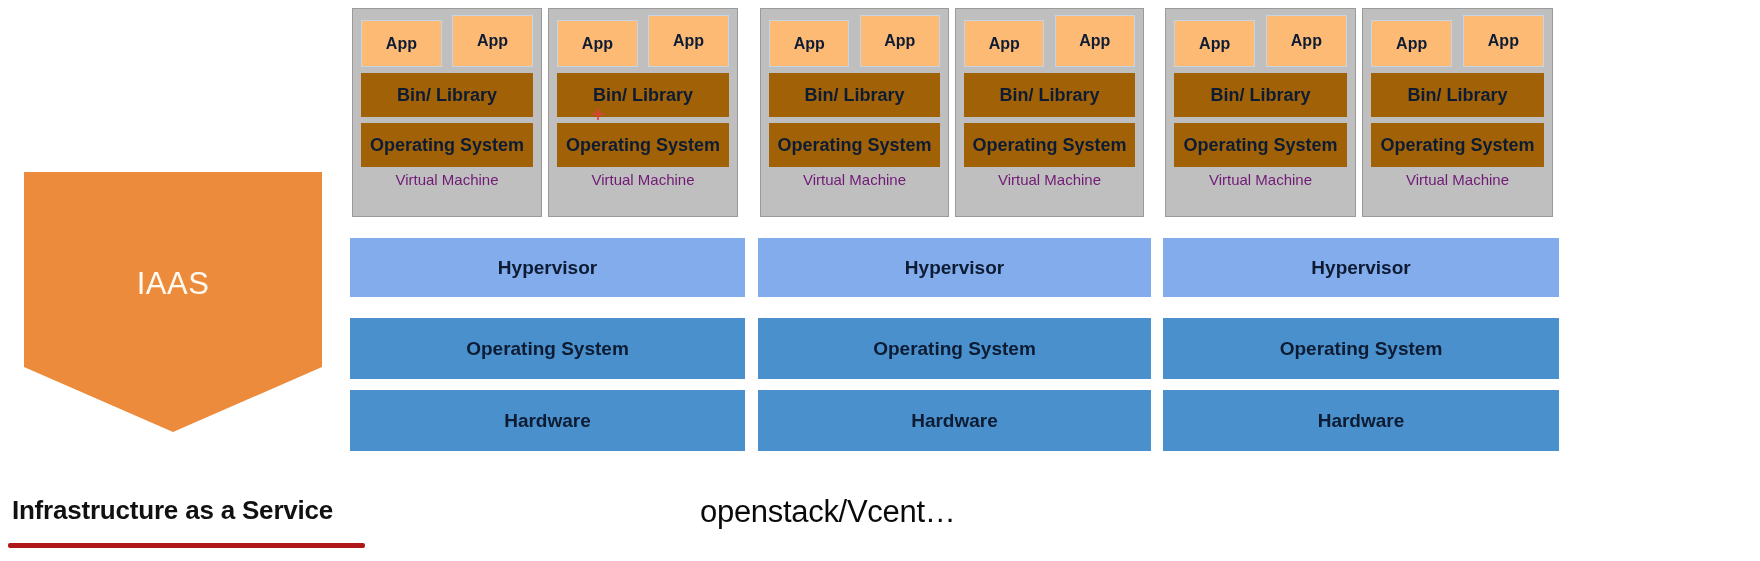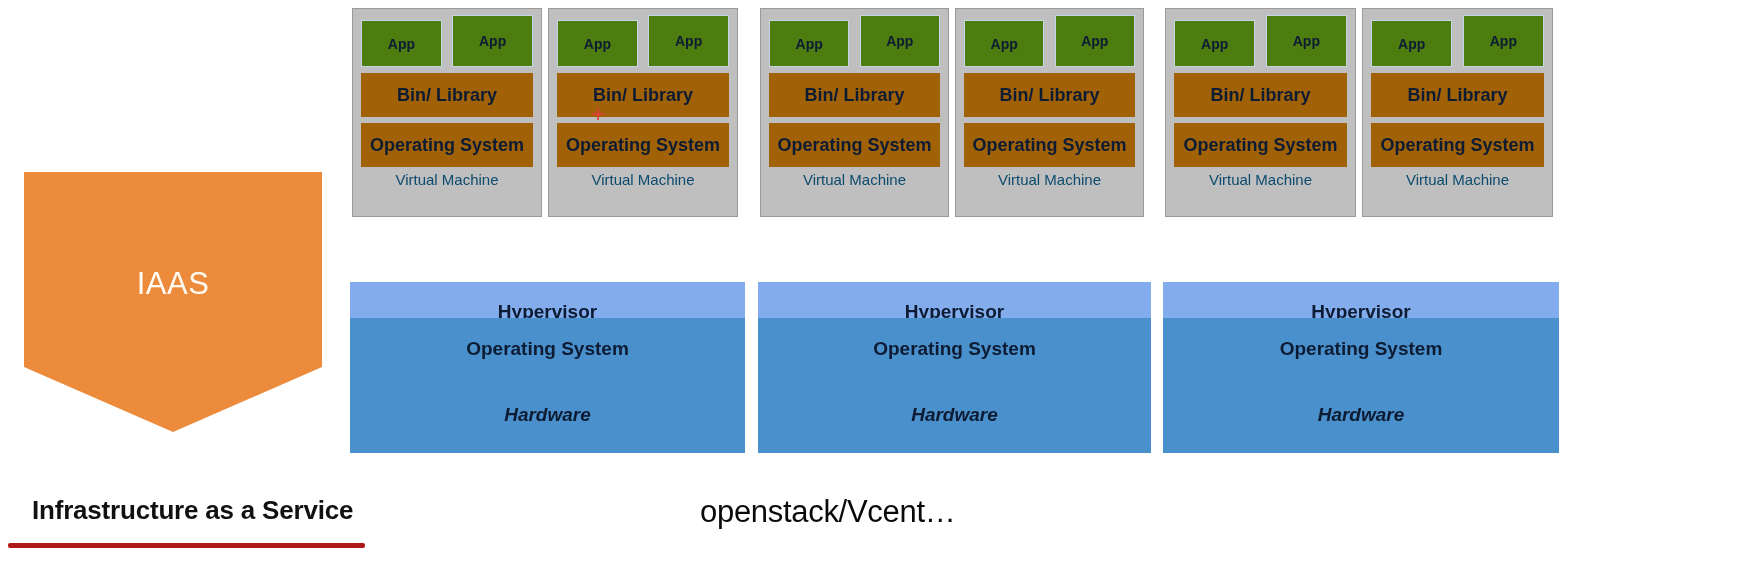--- a/index.html
+++ b/index.html
@@ -21,24 +21,23 @@
     clip-path:polygon(0 0,100% 0,100% 75%,50% 100%,0 75%);
     display:flex;align-items:center;justify-content:center;
   }
   #iaas-shape .iaas-text{
     color:#FFFBF2;font-size:31px;font-weight:400;letter-spacing:.5px;
     margin-top:-36px;
   }
 
   #iaas-caption{
     position:absolute;left:0;top:495px;width:345px;
-    text-align:left;
+    text-align:center;
     font-size:26px;font-weight:bold;color:#111111;
     letter-spacing:-.2px;
-    margin-left:32px;
   }
   #iaas-underline{
     position:absolute;left:8px;top:543px;width:357px;height:5px;
     background:#B01818;border-radius:2px;
   }
 
   
   .stack-group{position:absolute;top:0;height:561px;}
   .vm-row{position:absolute;top:8px;display:flex;gap:6px;height:209px;}
 
@@ -47,51 +46,51 @@
     border:1px solid #9A9A9A;
     box-sizing:border-box;
     display:flex;flex-direction:column;
     align-items:center;
     padding:6px 8px 0 8px;
     position:relative;
   }
 
   .app-row{display:flex;width:100%;justify-content:space-between;height:52px;}
   .app-box{
-    background:#4d7c0f;border:1px solid #C6D5E4;box-sizing:border-box;
+    background:#fdba74;border:1px solid #C6D5E4;box-sizing:border-box;
     display:flex;align-items:center;justify-content:center;
-    font-size:14px;font-weight:bold;color:#0D1B33;
+    font-size:16px;font-weight:bold;color:#0D1B33;
     width:47%;
   }
   .app-box.app-a{height:47px;align-self:flex-end;}
   .app-box.app-b{height:52px;align-self:flex-start;}
 
   .bar-binlib,.bar-vmos{
     width:100%;box-sizing:border-box;
     background:#a16207;
     display:flex;align-items:center;justify-content:center;
     font-size:18px;font-weight:bold;color:#0D1B33;
     margin-top:6px;height:44px;
   }
 
   .vm-label{
     margin-top:5px;
-    font-size:15px;font-weight:400;color:#0c4a6e;
+    font-size:15px;font-weight:400;color:#701a75;
     line-height:1;
   }
 
   .wide-bar{
     position:absolute;left:0;
     display:flex;align-items:center;justify-content:center;
     font-size:19px;font-weight:bold;color:#0D1B33;
     box-sizing:border-box;
   }
-  .bar-hypervisor{background:#82ACEC;top:238px;height:59px;margin-top:44px;}
+  .bar-hypervisor{background:#82ACEC;top:238px;height:59px;}
   .bar-os{background:#4A90CC;top:318px;height:61px;}
-  .bar-hw{background:#4A90CC;top:376px;height:77px;font-style:italic;}
+  .bar-hw{background:#4A90CC;top:390px;height:61px;}
 
   
   #cursor-artifact{
     position:absolute;left:592px;top:108px;width:12px;height:12px;
     pointer-events:none;
   }
   #cursor-artifact:before,#cursor-artifact:after{
     content:"";position:absolute;background:#E0403C;opacity:.85;
   }
   #cursor-artifact:before{left:0;top:5px;width:12px;height:2px;}

